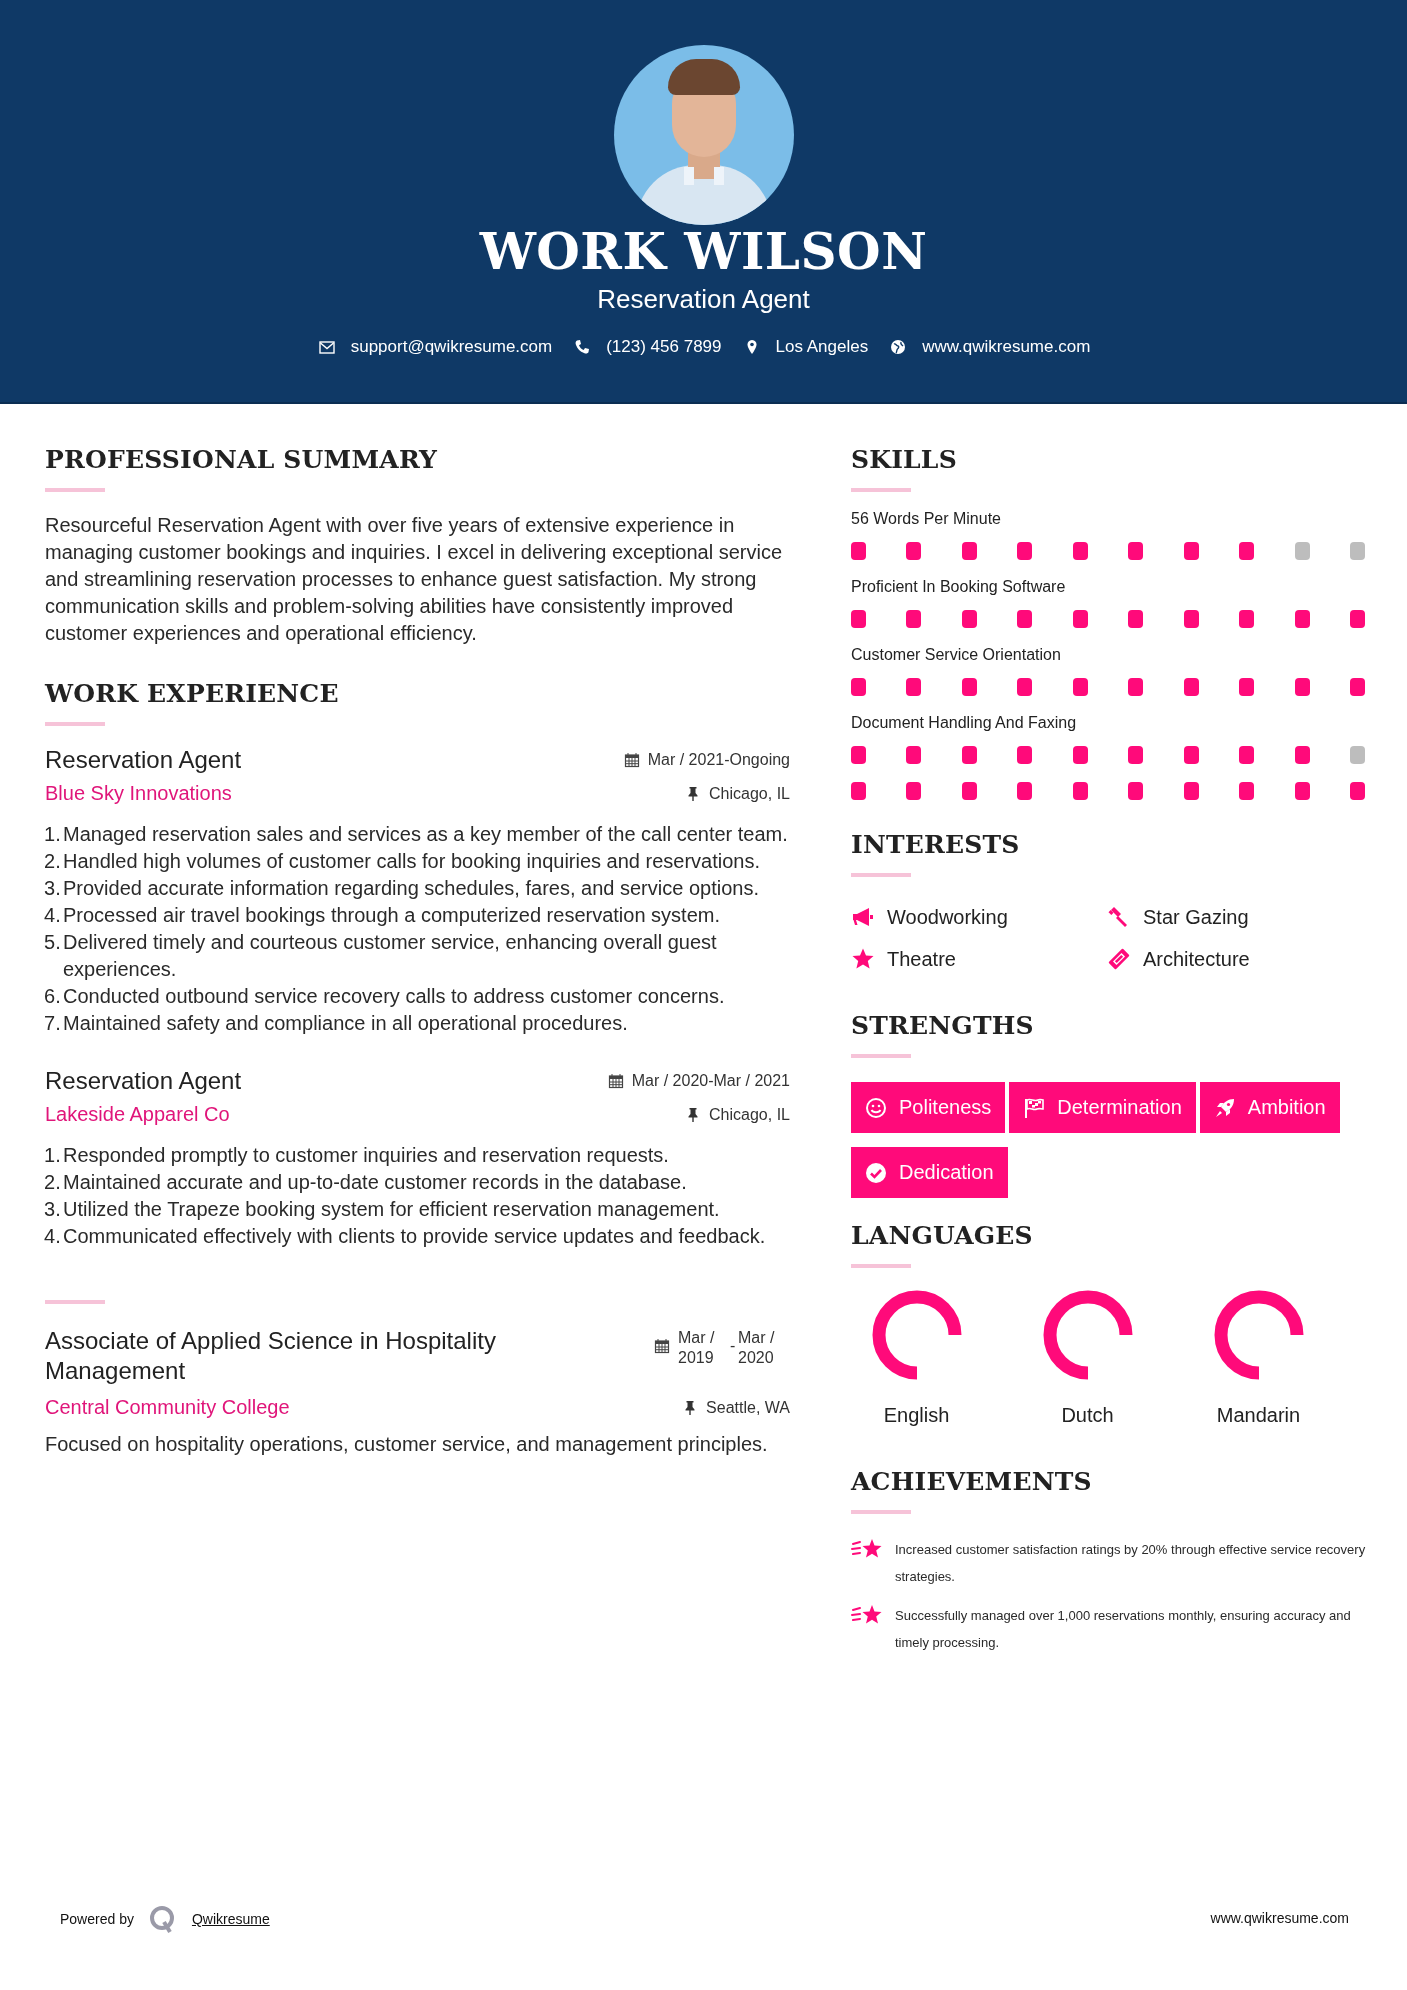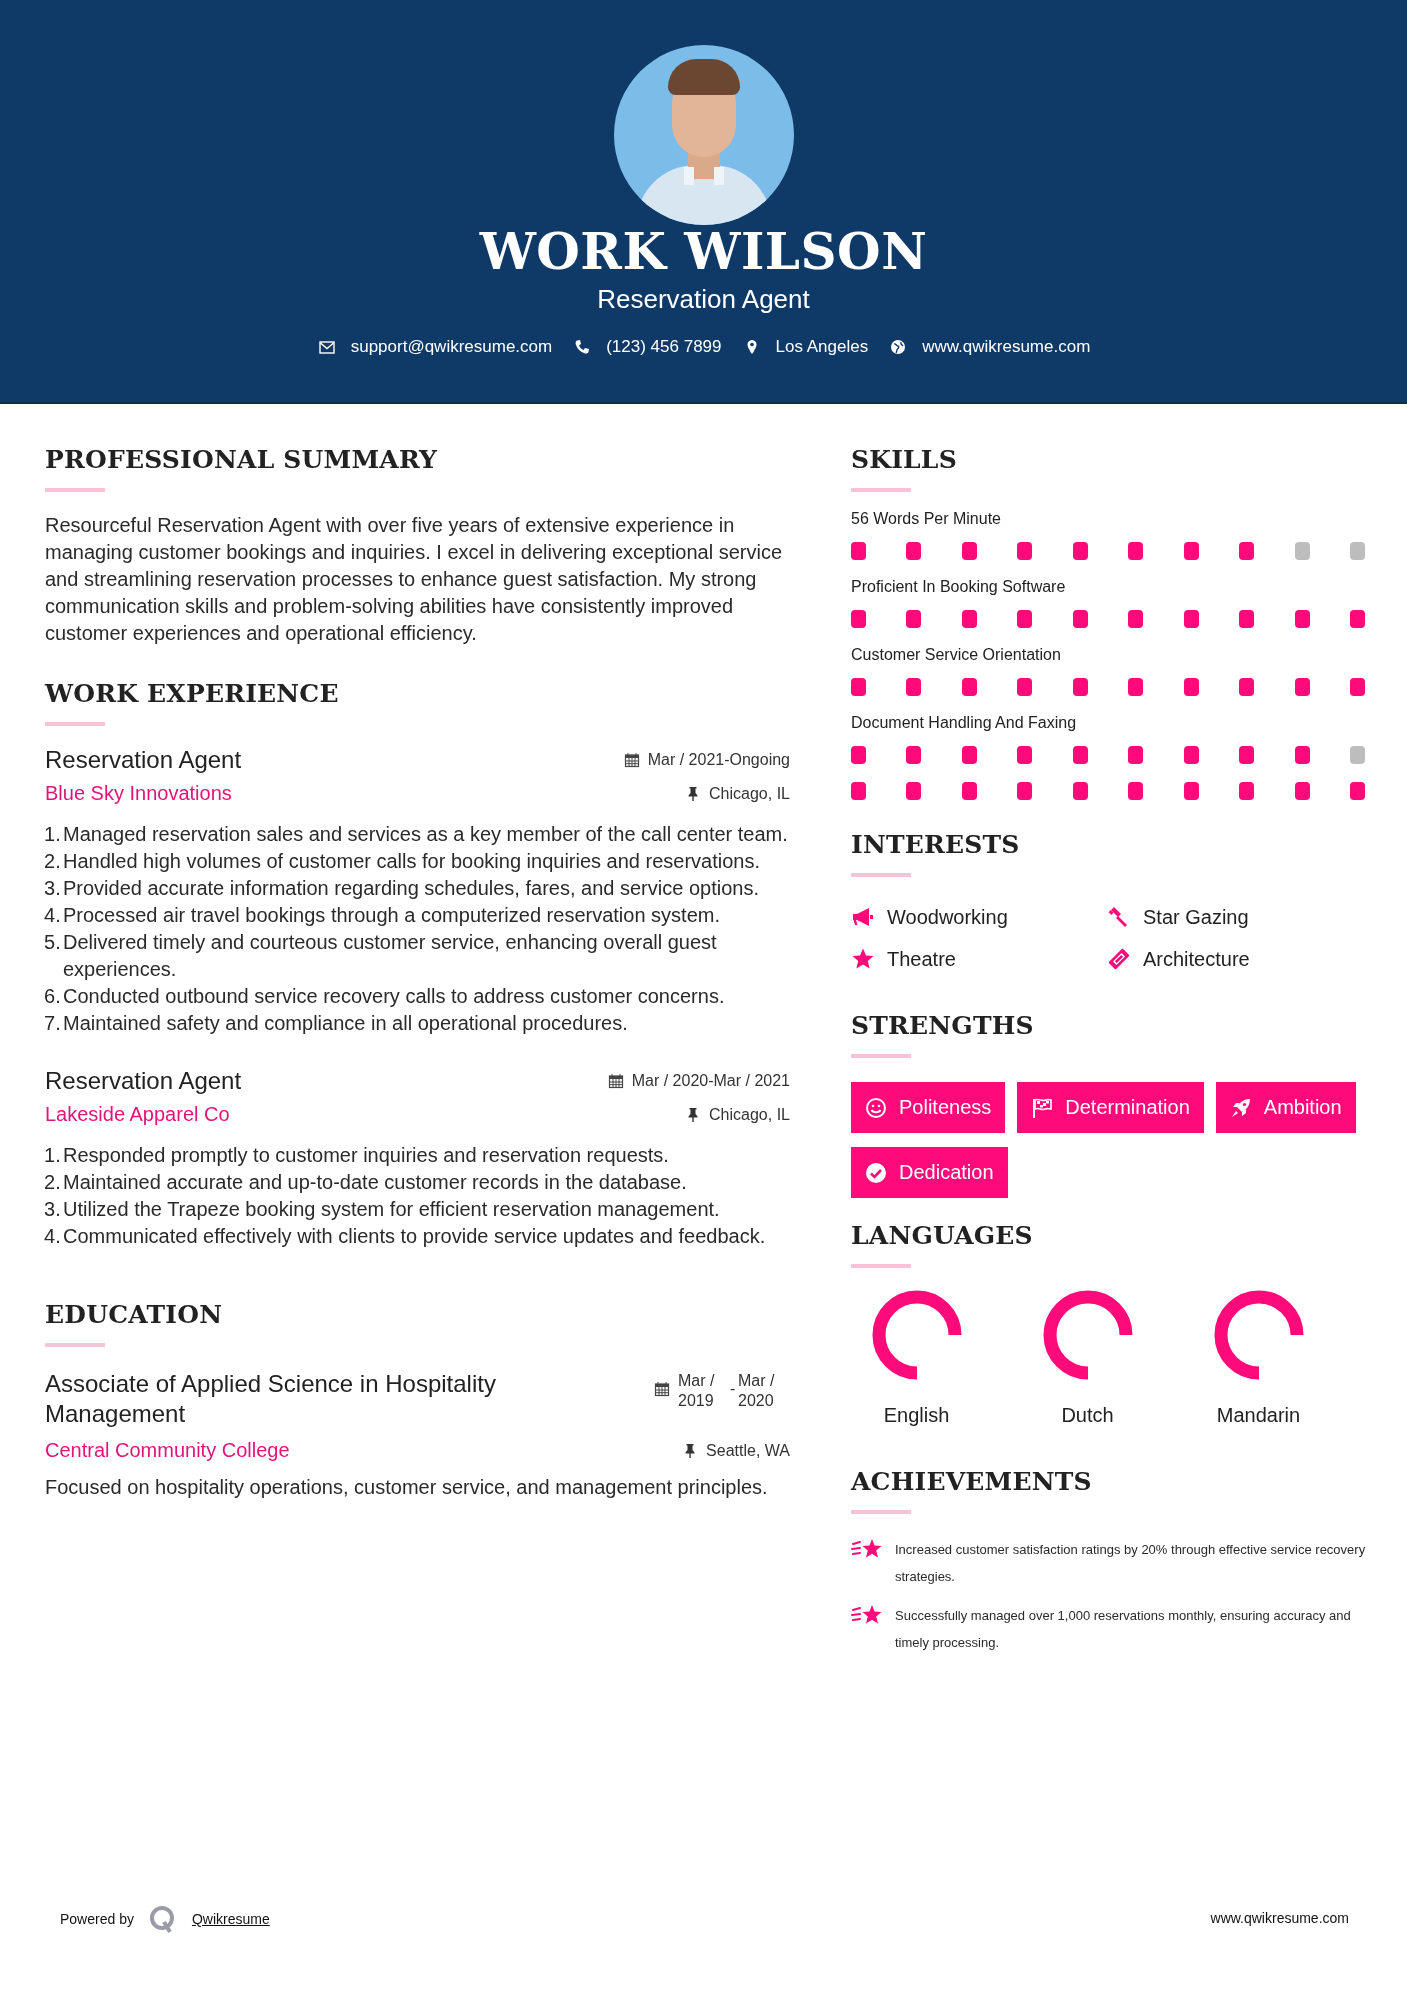--- a/index.html
+++ b/index.html
@@ -51,21 +51,21 @@
   .skill { margin-top: 18px; }
   .skill-name { font-size: 16px; color: #222; }
   .dots { display: flex; justify-content: space-between; width: 514px; margin-top: 14px; }
   .dot { width: 15px; height: 18px; border-radius: 4px; background: #ff0a7a; }
   .dot.off { background: #bdbdbd; }
 
   .interests { display: grid; grid-template-columns: 256px 240px; row-gap: 18px; margin-top: 28px; }
   .interest { display: flex; align-items: center; font-size: 20px; color: #222; }
   .interest svg { width: 24px; height: 24px; margin-right: 12px; }
 
-  .strengths { display: flex; flex-wrap: wrap; gap: 14px 12px; margin-top: 24px; width: 520px; }
+  .strengths { display: flex; flex-wrap: wrap; gap: 14px 4px; margin-top: 24px; width: 520px; }
   .strength { background: #ff0a7a; color: #fff; font-size: 20px; height: 51px; padding: 0 14px; display: flex; align-items: center; }
   .strength svg { width: 22px; height: 22px; margin-right: 12px; }
 
   .langs { display: flex; margin-top: 22px; }
   .lang { width: 171px; display: flex; flex-direction: column; align-items: center; }
   .lang:first-child { margin-left: -20px; }
   .lang svg { width: 90px; height: 90px; }
   .lang-name { font-size: 20px; color: #222; margin-top: 24px; }
 
   .ach { display: flex; margin-top: 20px; }
@@ -199,21 +199,20 @@
       <ol class="duties">
         <li>Responded promptly to customer inquiries and reservation requests.</li>
         <li>Maintained accurate and up-to-date customer records in the database.</li>
         <li>Utilized the Trapeze booking system for efficient reservation management.</li>
         <li>Communicated effectively with clients to provide service updates and feedback.</li>
       </ol>
     </div>
   </section>
 
   <section style="margin-top:50px;">
-    <div class="section-title">EDUCATION</div>
     <div class="underline"></div>
     <div class="edu-head">
       <div class="edu-degree">Associate of Applied Science in Hospitality Management</div>
       <div class="edu-dates">
         <svg viewBox="0 0 16 16">
             <rect x="1.5" y="3" width="13" height="11.5" fill="none" stroke="#444" stroke-width="1.2"></rect>
             <rect x="1.5" y="3" width="13" height="3" fill="#444"></rect>
             <path d="M4 1 V4 M12 1 V4 M1.5 9 H14.5 M1.5 11.7 H14.5 M5 6 V14.5 M8 6 V14.5 M11 6 V14.5" stroke="#444" stroke-width="1"></path>
           </svg>
         <span class="d">Mar / 2019</span>

